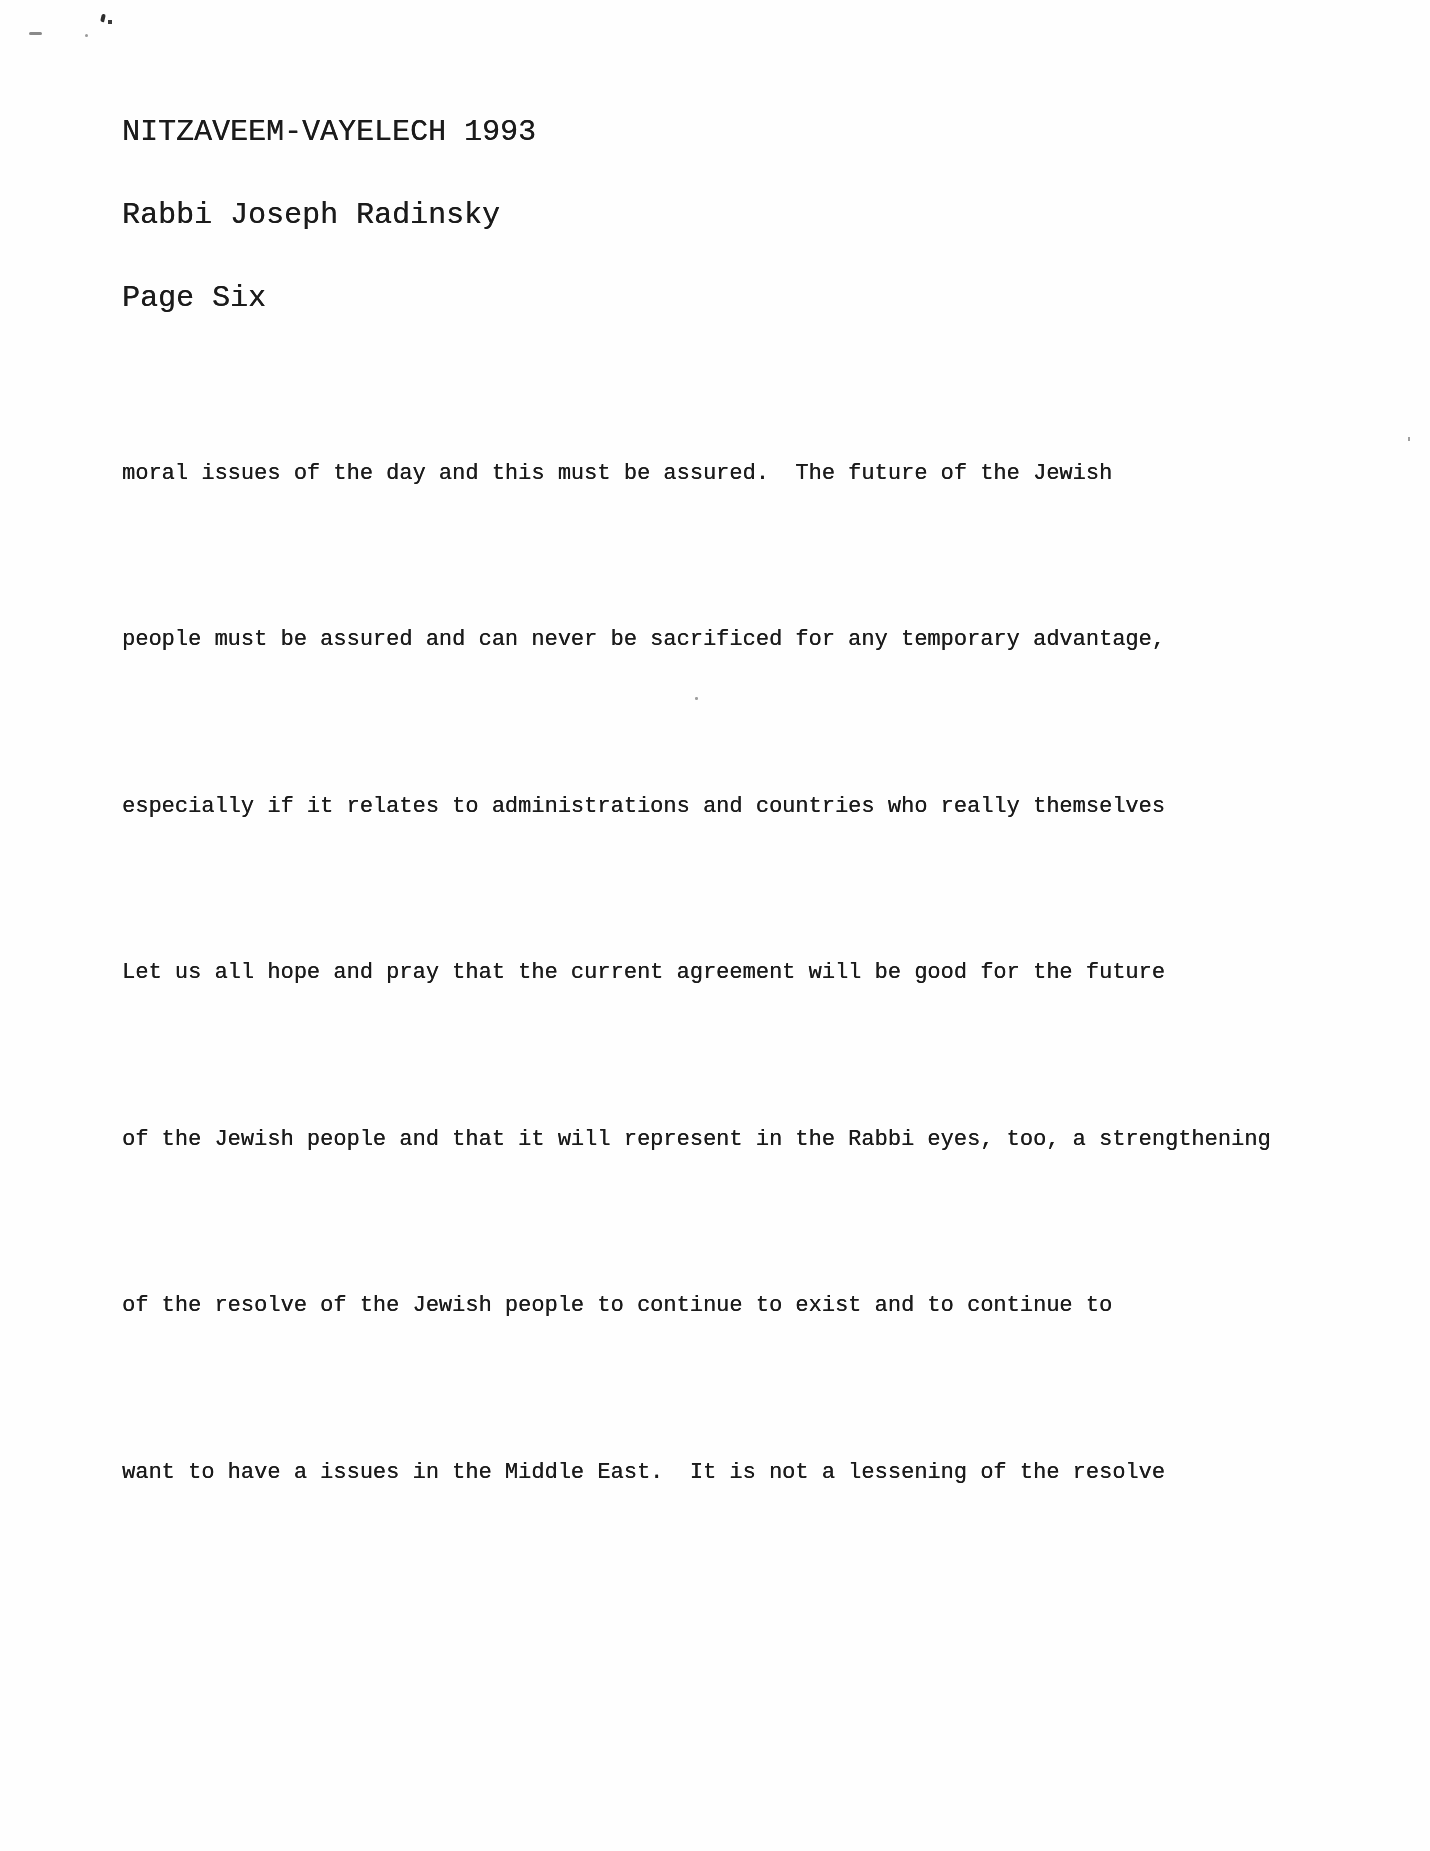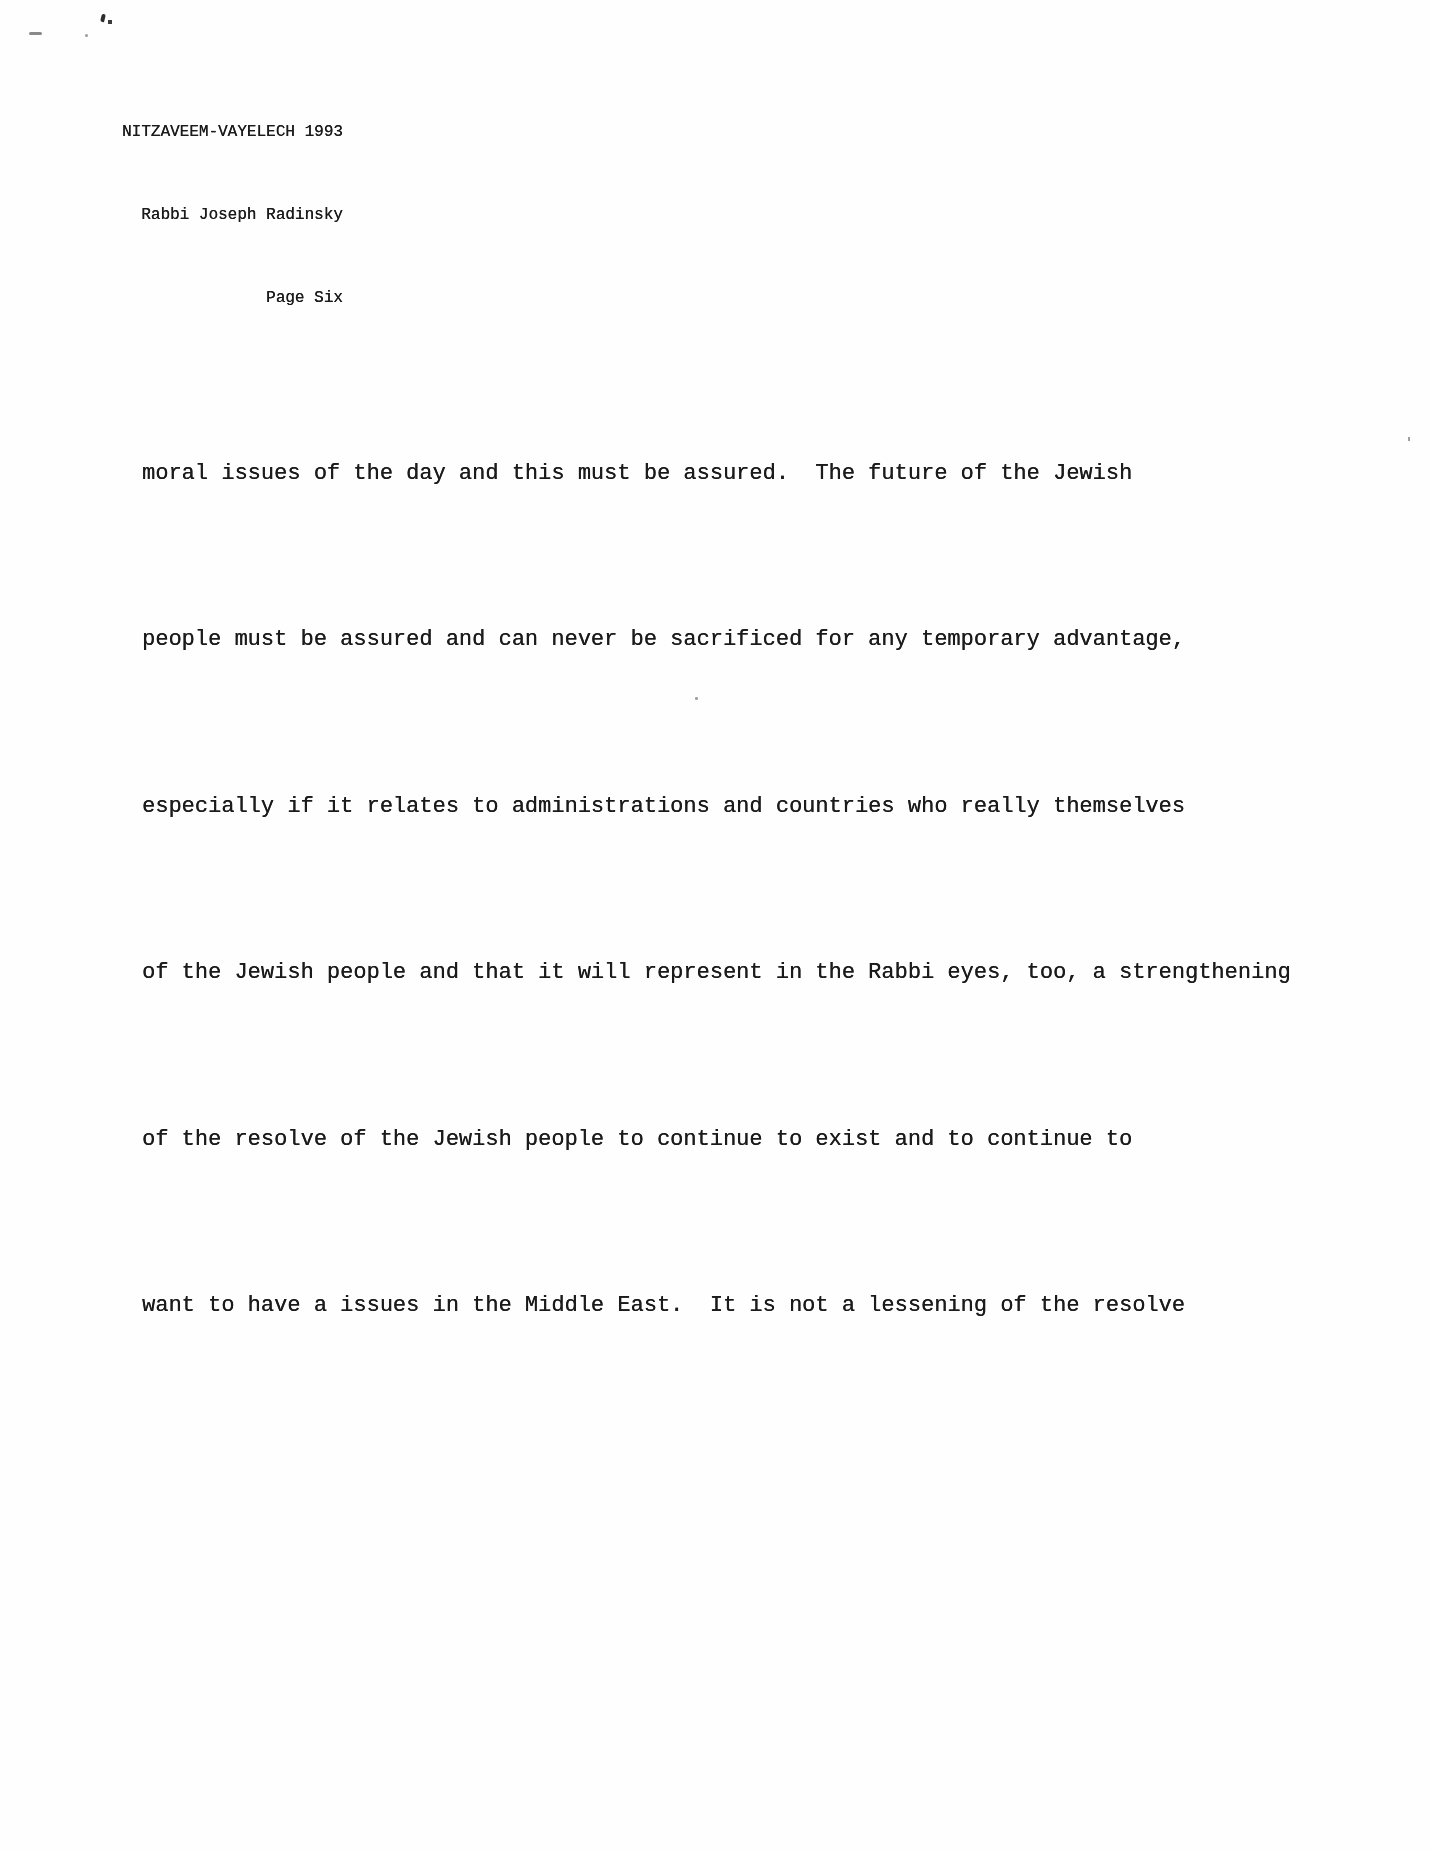--- a/index.html
+++ b/index.html
@@ -17,33 +17,32 @@
     color: #1b1b1b;
   }
   .typewriter {
     white-space: pre;
     text-shadow: 0.25px 0.25px 0 currentColor;
   }
   .doc-header {
     position: absolute;
     left: 122px;
     top: 63px;
-    font-size: 16px;
+    font-size: 30px;
     line-height: 27.8px;
-    text-align: right;
   }
   .doc-body {
     position: absolute;
     left: 122px;
     top: 168px;
     font-size: 22px;
     line-height: 55.5px;
   }
   .paragraph { margin: 0; }
-  .text-line { height: 55.5px; margin-left: 20px; }
+  .text-line { height: 55.5px; }
   .header-line { height: 27.8px; }
 
   
   .speck {
     position: absolute;
     background: #2e2e2e;
   }
   .speck-apostrophe {
     left: 101px; top: 14px;
     width: 4px; height: 8px;
@@ -96,20 +95,21 @@
     <div class="header-line">Rabbi Joseph Radinsky</div>
     <div class="header-line">Page Six</div>
   </div>
 
   <div class="doc-body typewriter">
 
     <div class="paragraph">
       <div class="text-line">moral issues of the day and this must be assured.  The future of the Jewish</div>
       <div class="text-line">people must be assured and can never be sacrificed for any temporary advantage,</div>
       <div class="text-line">especially if it relates to administrations and countries who really themselves</div>
+      <div class="text-line">Let us all hope and pray that the current agreement will be good for the future</div>
       <div class="text-line">of the Jewish people and that it will represent in the Rabbi eyes, too, a strengthening</div>
       <div class="text-line">of the resolve of the Jewish people to continue to exist and to continue to</div>
       <div class="text-line">want to have a issues in the Middle East.  It is not a lessening of the resolve</div>
     </div>
 
     
 
   </div>
 </div>
 

